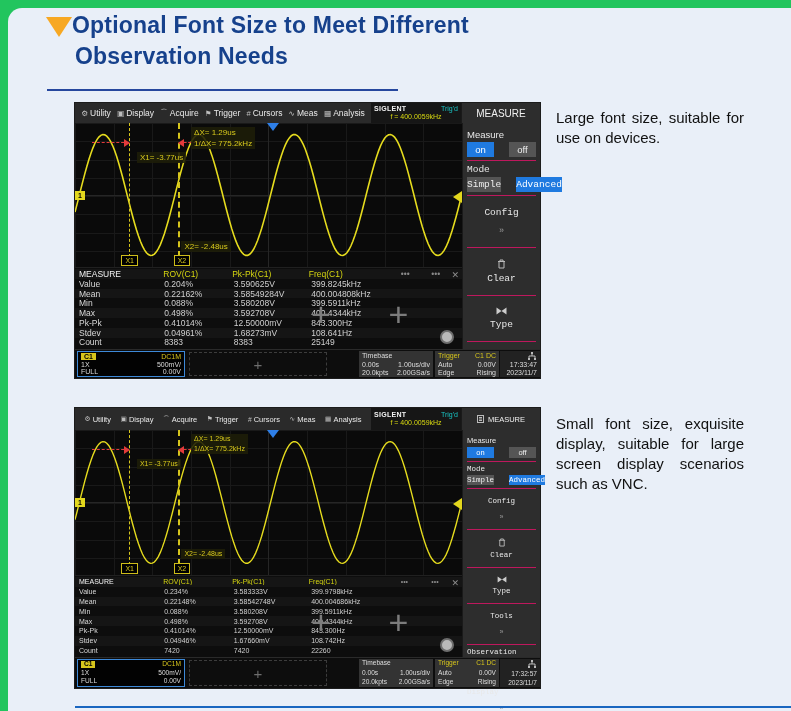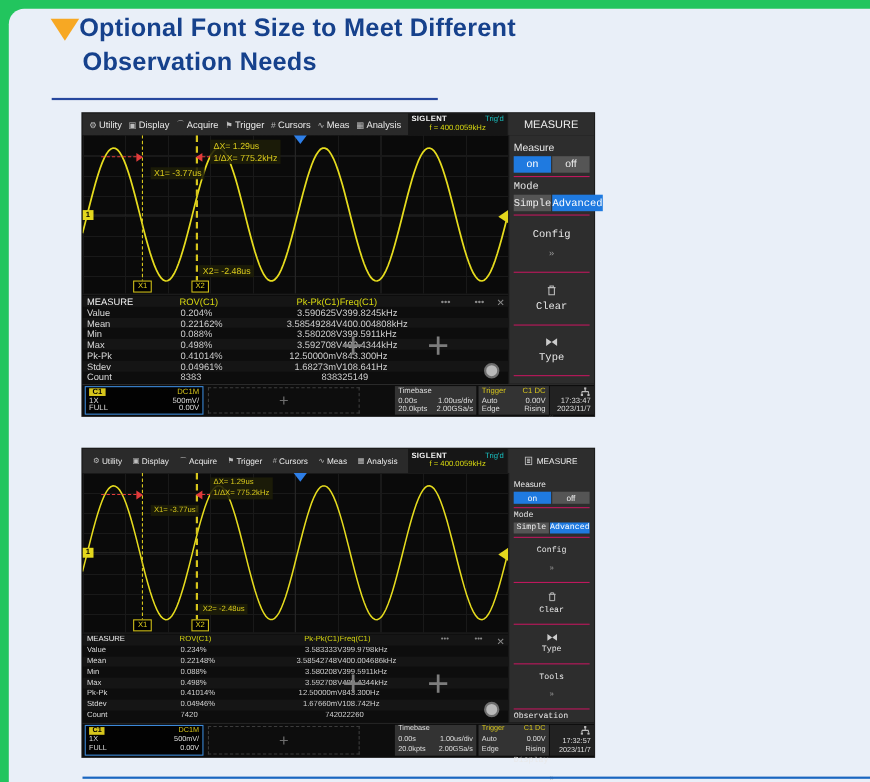--- a/index.html
+++ b/index.html
@@ -83,40 +83,40 @@
              line-height:9px;padding:0 3px;font-weight:bold;}
 
   
   .mtable{flex:0 0 80px;position:relative;background:#0d0d0d;border-top:1px solid #202020;padding-top:1px;}
   .trow{display:flex;align-items:center;}
   .s1 .trow{font-size:8.5px;height:9.8px;}
   .s2 .trow{font-size:7px;height:9.8px;}
   .trow:nth-child(odd){background:#151515;}
   .tc{overflow:hidden;white-space:nowrap;}
   .tc0{width:22%;padding-left:4px;color:#d9d9d9;}
-  .tc1{width:18%;} .tc2{width:20%;text-align:right;} .tc3{width:24%;} .tc4{width:8%;} .tc5{width:8%;}
+  .tc1{width:18%;} .tc2{width:20%;} .tc3{width:24%;} .tc4{width:8%;} .tc5{width:8%;}
   .thead .tc0{color:#f2f2f2;}
   .thead .tc1,.thead .tc2,.thead .tc3{color:#d6d610;}
   .thead .tc4,.thead .tc5{color:#8a8a8a;}
   .tval{color:#cfcfcf;}
   .tclose{position:absolute;right:3px;top:2px;color:#8d8d8d;font-size:9px;cursor:default;}
   .bigplus{position:absolute;color:#7d7d7d;font-size:34px;font-weight:100;line-height:30px;top:38%;}
   .bp1{left:61%;} .bp2{left:81%;}
   .rec-dot{position:absolute;right:2%;bottom:6%;width:10px;height:10px;border-radius:50%;
            background:#b9b9b9;border:2px solid #6e6e6e;}
 
   
   .panel{width:78px;background:#2d2d2d;display:flex;flex-direction:column;border-left:1px solid #1a1a1a;
          padding:3px 4px;box-sizing:border-box;}
   .s1 .panel{font-size:9.5px;gap:0;}
   .s2 .panel{font-size:7.5px;}
   .pgroup{padding:3px 0;}
   .pgroup + .pgroup{border-top:1px solid #be185d;font-family:Liberation Mono, monospace;}
   .plabel{color:#e8e8e8;margin-bottom:2px;}
-  .btnrow{display:flex;gap:1px;align-items:center;}
+  .btnrow{display:flex;gap:15px;align-items:center;}
   .pbtn{flex:1;text-align:center;background:#555;color:#eee;cursor:pointer;}
   .s1 .pbtn{padding:2px 0;} .s2 .pbtn{padding:1px 0;}
   .pbtn.active{background:#1f7ae0;color:#fff;}
   .pitem{display:flex;align-items:center;gap:4px;color:#e8e8e8;cursor:pointer;flex-direction:column;}
   .s1 .pitem{padding:8px 0;} .s2 .pitem{padding:5px 0;}
   .pitem .spacer{flex:1;}
   .chev{color:#9a9a9a;font-size:90%;}
   .picon{flex:0 0 auto;display:inline-flex;}
 
   
@@ -147,20 +147,22 @@
 <div class="page">
   <div class="page-bg"></div>
 
   <div class="title-tri" style="border-top:20px solid #f7a823;"></div>
   <div class="title" style="color:#16418c;">
     <div>Optional Font Size to Meet Different</div>
     <div style="padding-left:3px;">Observation Needs</div>
   </div>
   <div class="title-underline"></div>
 
+  <div class="caption" style="top:108px;">Large font size, suitable for use on devices.</div>
+  <div class="caption" style="top:414px;">Small font size, exquisite display, suitable for large screen display scenarios such as VNC.</div>
 
   <div class="scope s1">
     <div class="menubar">
       <div class="menu-items">
         <span class="mi">
             <span class="ic">⚙</span>
             <span>Utility</span>
           </span>
         <span class="mi">
             <span class="ic">▣</span>

